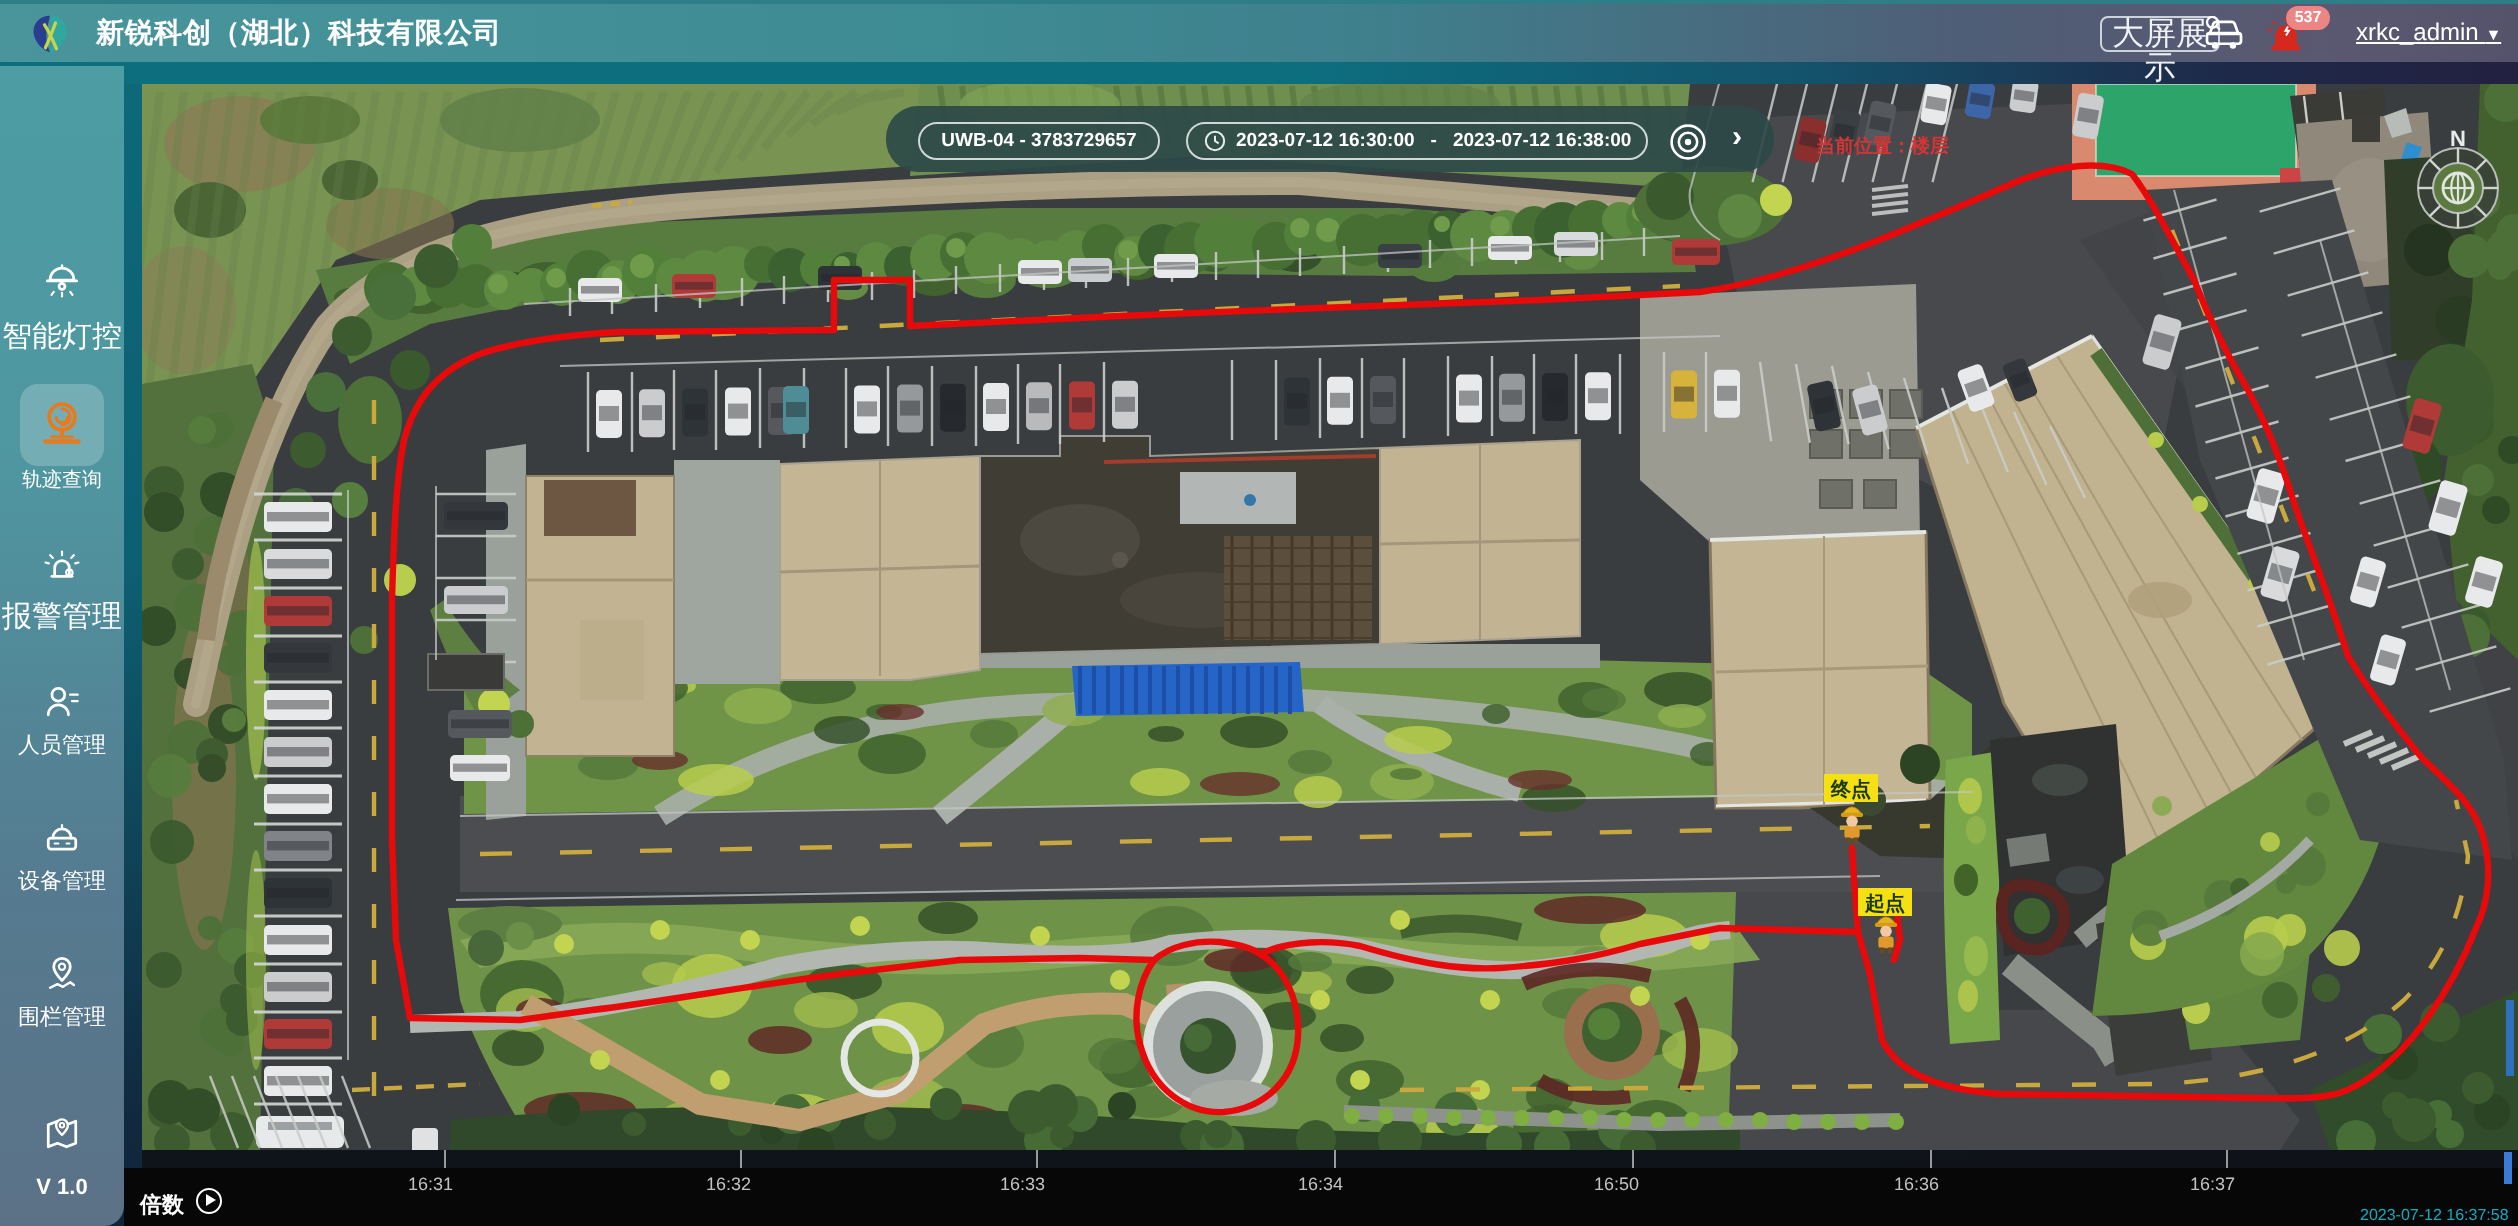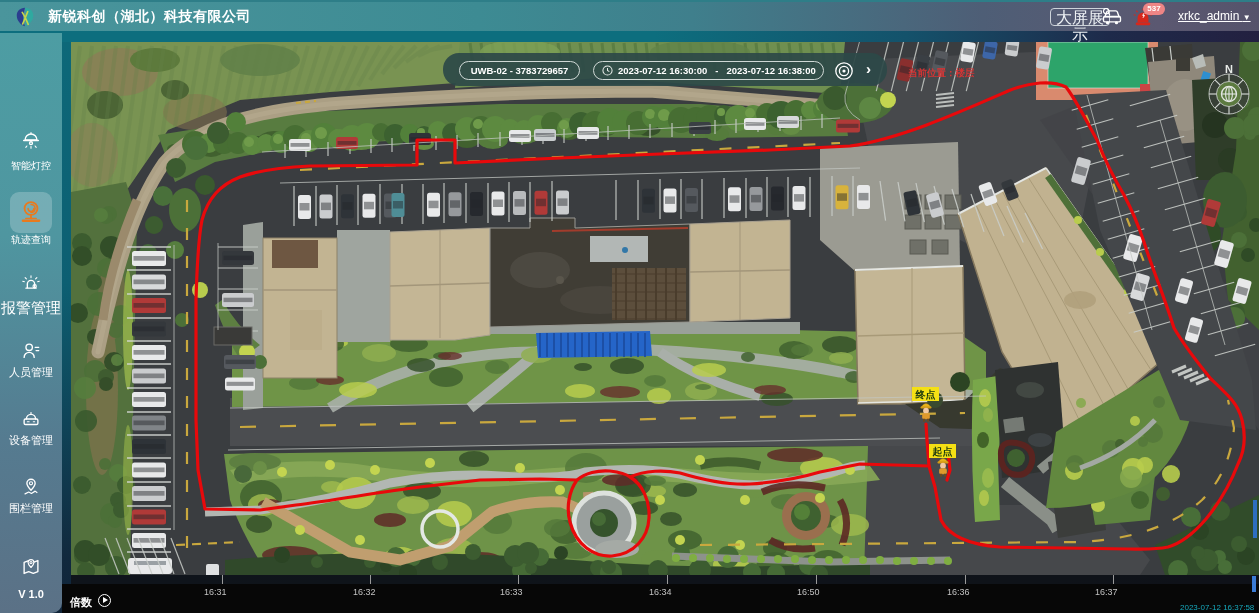--- a/index.html
+++ b/index.html
@@ -51,21 +51,21 @@
 <div style="position:absolute;left:0;top:114px;width:62px;height:62px;">
       <div style="position:absolute;left:0;top:15px;width:62px;display:flex;justify-content:center;">
         <svg width="22" height="22" viewBox="0 0 24 24" fill="none" stroke="#fff" stroke-width="1.5" stroke-linecap="round" stroke-linejoin="round">
           <path d="M5.5 12 a6.5 6.5 0 0 1 13 0 Z"></path>
           <path d="M4 12.5 h16"></path>
           <circle cx="12" cy="15.5" r="1.6"></circle>
           <path d="M12 4 v1.5" stroke-width="1.2"></path>
           <path d="M7.5 18.5 l-1.2 1.6 M12 19 v2 M16.5 18.5 l1.2 1.6" stroke-width="1.2"></path>
         </svg>
       </div>
-      <div style="position:absolute;left:0;top:45px;width:62px;text-align:center;font-size:10px;color:#fff;">智能灯控</div>
+      <div style="position:absolute;left:0;top:45px;width:62px;text-align:center;font-size:15px;color:#fff;">智能灯控</div>
     </div>
 
 <div style="position:absolute;left:0;top:186px;width:62px;height:62px;">
       <div style="position:absolute;left:10px;top:6px;width:42px;height:41px;border-radius:9px;background:rgba(255,255,255,0.22);"></div>
       <div style="position:absolute;left:0;top:12px;width:62px;display:flex;justify-content:center;">
         <svg width="28" height="28" viewBox="0 0 24 24" fill="none" stroke="#e87a1e" stroke-width="1.6" stroke-linecap="round">
           <circle cx="12" cy="9" r="5.5"></circle>
           <path d="M12 5.5 a3.5 3.5 0 0 1 0 7" stroke-width="1.3"></path>
           <path d="M9.5 9 a2.5 2.5 0 0 0 5 0" stroke-width="1.3"></path>
           <path d="M12 14.5 v3"></path>
@@ -1409,21 +1409,21 @@
       </g>
       <circle cx="1229" cy="94" r="7.5" fill="none" stroke="#e2e5e2" stroke-width="1.4"></circle>
       <ellipse cx="1229" cy="94" rx="3.4" ry="7.5" fill="none" stroke="#e2e5e2" stroke-width="1.1"></ellipse>
       <line x1="1221.5" y1="94" x2="1236.5" y2="94" stroke="#e2e5e2" stroke-width="1.1"></line>
       <line x1="1229" y1="86.5" x2="1229" y2="101.5" stroke="#e2e5e2" stroke-width="1.1"></line>
     </g>
 </svg>
 
 <div style="position:absolute;left:443px;top:53px;width:444px;height:33px;background:rgba(44,73,72,0.92);border-radius:16px;"></div>
 
-<div style="position:absolute;left:459px;top:61px;width:121px;height:19px;border:1px solid #cfd8d5;border-radius:10px;color:#fff;font-size:9.5px;font-weight:bold;text-align:center;line-height:18px;">UWB-02 - 3783729657</div>
+<div style="position:absolute;left:459px;top:61px;width:121px;height:19px;border:1px solid #cfd8d5;border-radius:10px;color:#fff;font-size:9.5px;font-weight:bold;text-align:center;line-height:18px;">UWB-04 - 3783729657</div>
 
 <div style="position:absolute;left:593px;top:61px;width:231px;height:19px;border:1px solid #cfd8d5;border-radius:10px;color:#fff;font-size:9.5px;font-weight:bold;display:flex;align-items:center;">
     <svg width="11" height="11" viewBox="0 0 12 12" style="margin:0 5px 0 8px;">
       <circle cx="6" cy="6" r="5" fill="none" stroke="#e8ece9" stroke-width="1.1"></circle>
       <path d="M6 3.2 V6 L8 7.3" stroke="#e8ece9" stroke-width="1.1" fill="none"></path>
     </svg>
     <span>2023-07-12 16:30:00</span>
     <span style="margin:0 8px;">-</span>
     <span>2023-07-12 16:38:00</span>
   </div>

